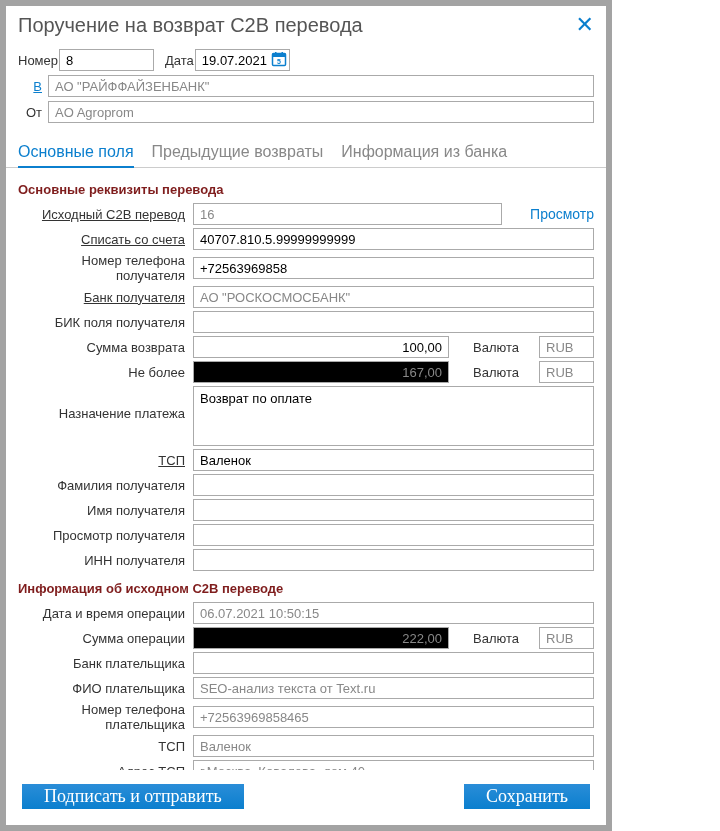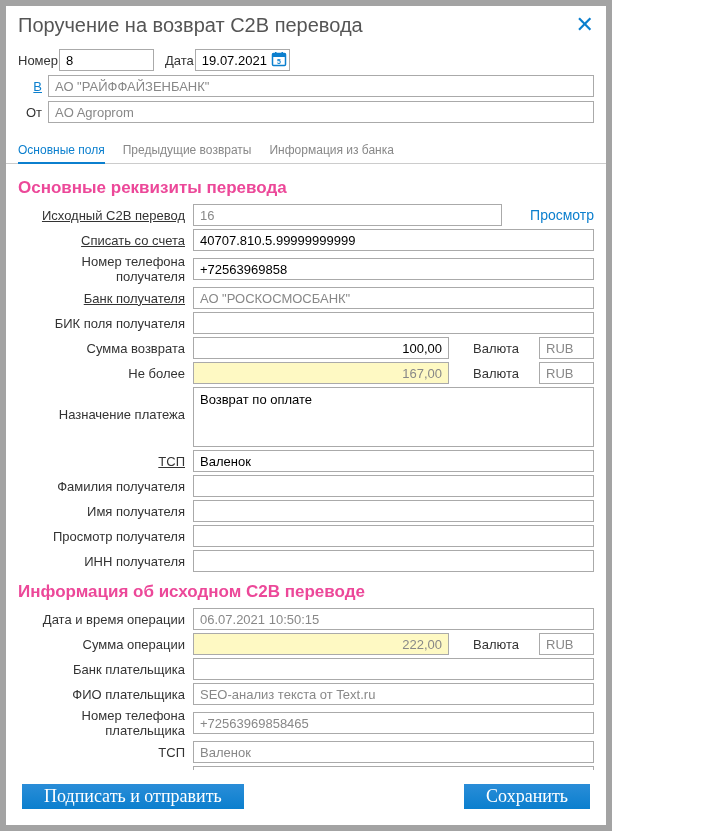--- a/index.html
+++ b/index.html
@@ -6,35 +6,35 @@
 body { font-family: "Segoe UI", Arial, sans-serif; font-size: 13px; color: #333; background: #fff; }
 .dialog { width: 612px; height: 831px; border: 6px solid #a3a3a3; position: relative; display: flex; flex-direction: column; }
 .dialog-header { padding: 8px 12px 4px 12px; display: flex; align-items: flex-start; justify-content: space-between; }
 .dialog-title { font-size: 20px; color: #555; font-weight: 400; }
 .close-btn { color: #0b7fce; font-size: 22px; cursor: pointer; line-height: 1; font-weight: 300; }
 .top-section { padding: 8px 12px 8px 12px; }
 .row { display: flex; align-items: center; margin-bottom: 4px; }
 .row-num-date { gap: 1px; }
 .lbl-small { font-size: 13px; color: #333; }
 .inp { border: 1px solid #aaa; padding: 2px 6px; font-size: 13px; height: 22px; background: #fff; font-family: inherit; }
-.inp:disabled, .inp.ro { background: #fef9c3; color: #888; }
+.inp:disabled, .inp.ro { background: #000000; color: #888; }
 .inp.ro2 { background: #fff; color: #888; }
 .num-input { width: 95px; }
 .date-wrap { position: relative; display: inline-block; }
 .date-input { width: 95px; padding-right: 22px; }
 .cal-icon { position: absolute; right: 3px; top: 50%; transform: translateY(-50%); color: #0b7fce; font-size: 14px; cursor: pointer; line-height: 1; }
 .link-label { color: #0b7fce; text-decoration: underline; cursor: pointer; }
 .label-col { width: 30px; text-align: right; padding-right: 6px; font-size: 13px; }
 .full-input { flex: 1; }
 .tabs { border-bottom: 1px solid #ccc; display: flex; gap: 18px; padding: 4px 12px 0 12px; }
-.tab { font-size: 12px; color: #888; padding: 4px 0 6px 0; cursor: pointer; position: relative; }
+.tab { font-size: 16px; color: #888; padding: 4px 0 6px 0; cursor: pointer; position: relative; }
 .tab.active { color: #0b7fce; }
 .tab.active::after { content: ""; position: absolute; left: 0; right: 0; bottom: -1px; height: 2px; background: #0b7fce; }
 .content { padding: 10px 12px 0 12px; flex: 1; overflow: auto; }
-.section-title { font-size: 17px; font-weight: bold; color: #ec4899; margin-bottom: 6px; margin-top: 4px; }
+.section-title { font-size: 13px; font-weight: bold; color: #7f1d1d; margin-bottom: 6px; margin-top: 4px; }
 .form-row { display: flex; align-items: center; margin-bottom: 3px; }
 .form-label { width: 175px; text-align: right; padding-right: 8px; font-size: 13px; color: #333; }
 .form-field { flex: 1; display: flex; align-items: center; gap: 20px; }
 .view-link { color: #0b7fce; font-size: 14px; cursor: pointer; margin-left: 8px; white-space: nowrap; }
 .amount-input { flex: 1; text-align: right; }
 .currency-label { font-size: 13px; color: #333; margin-left: 4px; }
 .currency-input { width: 55px; }
 .textarea { border: 1px solid #aaa; padding: 4px 6px; font-size: 13px; width: 100%; height: 60px; resize: none; font-family: inherit; }
 .footer { display: flex; justify-content: space-between; padding: 14px 16px 16px 16px; }
 .btn { border: none; padding: 2px 22px; font-size: 18px; cursor: pointer; color: #fff; font-family: Liberation Serif, serif; }

